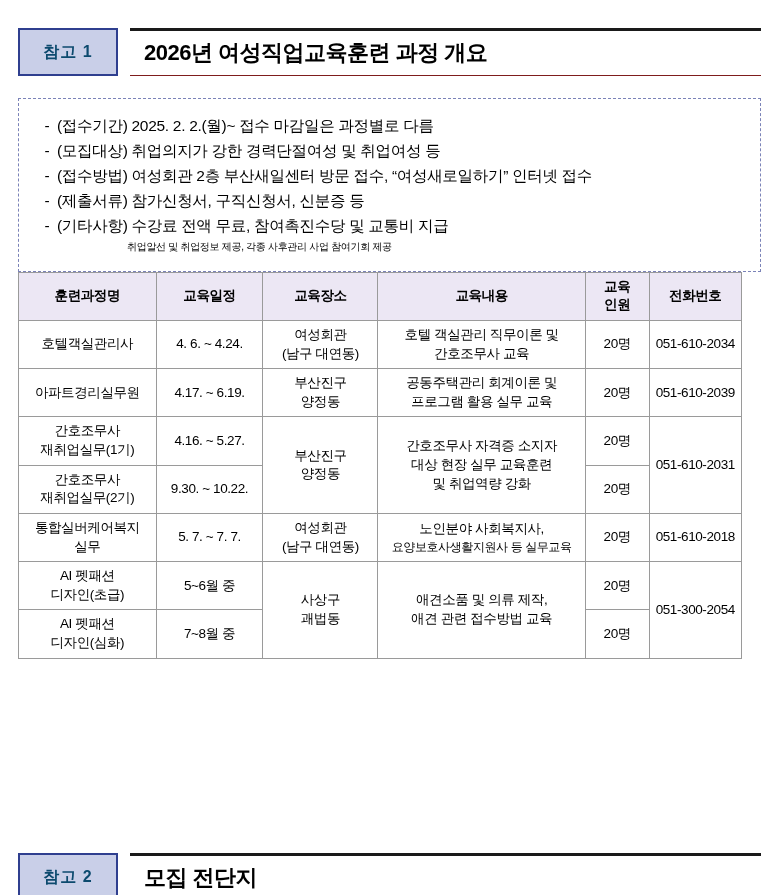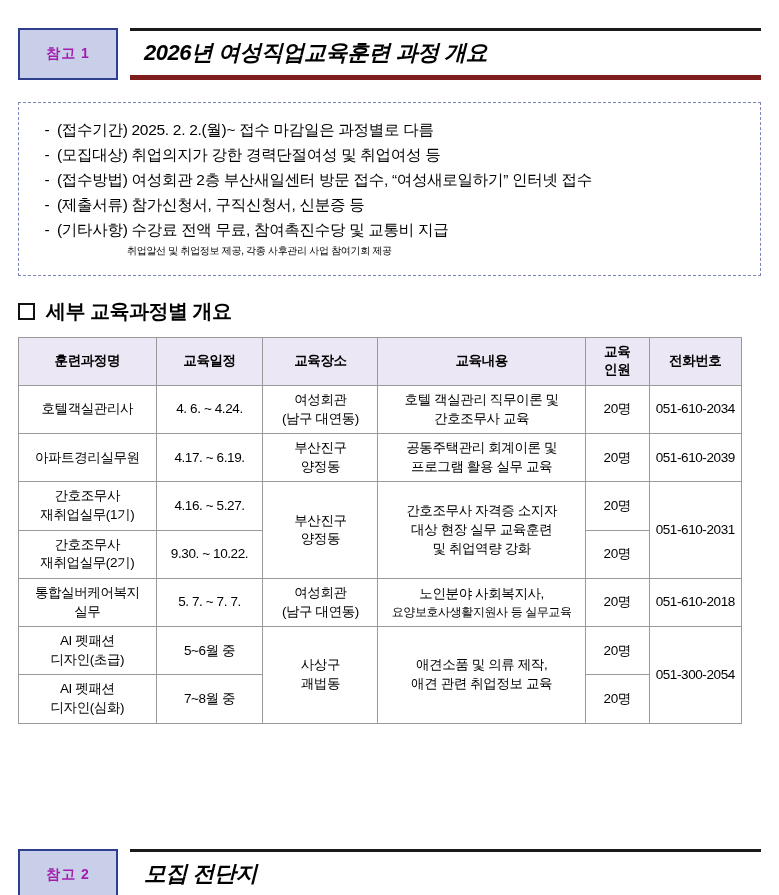--- a/index.html
+++ b/index.html
@@ -29,36 +29,35 @@
     align-items: stretch;
     margin-top: 28px;
   }
   .ref-badge {
     width: 100px;
     border: 2px solid #2f3f8f;
     background: #c9cfe8;
     display: flex;
     align-items: center;
     justify-content: center;
-    font-size: 14px;
+    font-size: 16px;
     font-weight: bold;
     letter-spacing: 1px;
-    color: #a21caf;
+    color: #0c4a6e;
     box-sizing: border-box;
   }
   .ref-title-box {
     flex: 1;
     margin-left: 12px;
     border-top: 3px solid #1a1a1a;
-    border-bottom: 5px solid #7f1d1d;
+    border-bottom: 1px solid #7f1d1d;
     display: flex;
     align-items: center;
     padding: 7px 14px;
     box-sizing: border-box;
-    font-style: italic;
   }
   .ref-title {
     font-size: 22px;
     font-weight: bold;
     letter-spacing: -0.5px;
   }
 
   
   .summary-box {
     margin-top: 22px;
@@ -186,24 +185,20 @@
       <span class="summary-dash">-</span>
       <span class="summary-text">(제출서류) 참가신청서, 구직신청서, 신분증 등</span>
     </div>
     <div class="summary-line">
       <span class="summary-dash">-</span>
       <span class="summary-text">(기타사항) 수강료 전액 무료, 참여촉진수당 및 교통비 지급</span>
     </div>
     <div class="summary-cont">취업알선 및 취업정보 제공, 각종 사후관리 사업 참여기회 제공</div>
   </div>
 
-  <div class="section-heading">
-    <span class="sq-marker"></span>
-    <span class="section-heading-text">세부 교육과정별 개요</span>
-  </div>
 
   <table class="course-table">
     <thead>
       <tr>
         <th class="c-name">훈련과정명</th>
         <th class="c-sched">교육일정</th>
         <th class="c-place">교육장소</th>
         <th class="c-desc">교육내용</th>
         <th class="c-count">
           <div>교육</div>
@@ -295,21 +290,21 @@
           <div>AI 펫패션</div>
           <div>디자인(초급)</div>
         </td>
         <td class="c-sched">5~6월 중</td>
         <td class="c-place" rowspan="2">
           <div>사상구</div>
           <div>괘법동</div>
         </td>
         <td class="c-desc" rowspan="2">
           <div>애견소품 및 의류 제작,</div>
-          <div>애견 관련 취업정보 교육</div>
+          <div>애견 관련 접수방법 교육</div>
         </td>
         <td class="c-count">20명</td>
         <td class="c-phone" rowspan="2">051-300-2054</td>
       </tr>
 
       <tr>
         <td class="c-name">
           <div>AI 펫패션</div>
           <div>디자인(심화)</div>
         </td>

